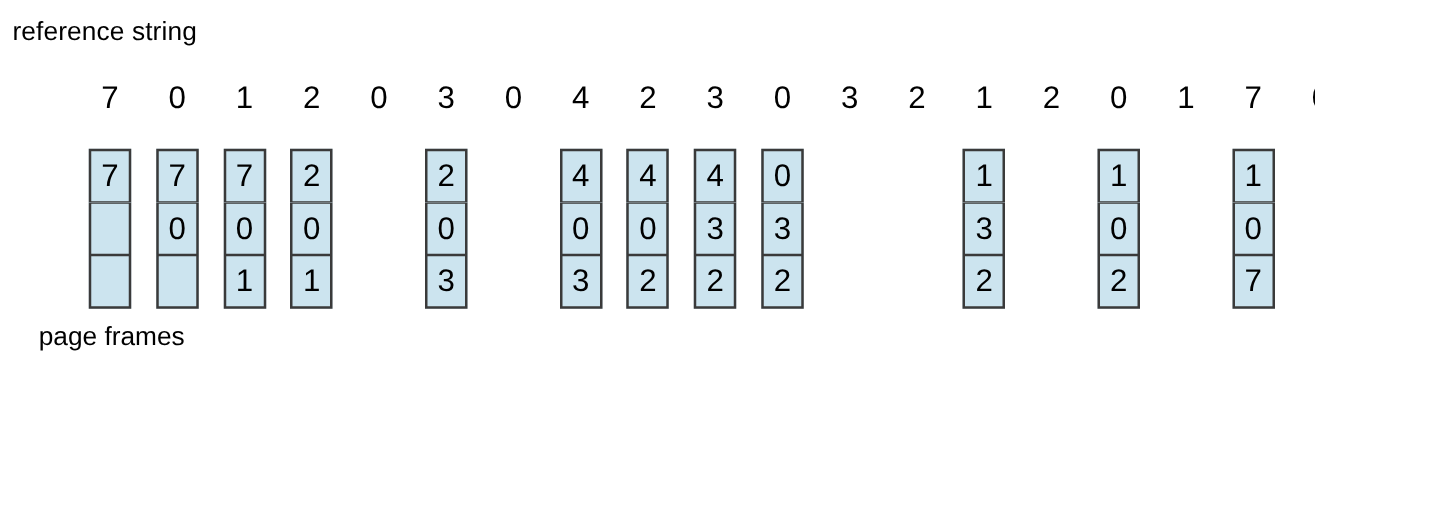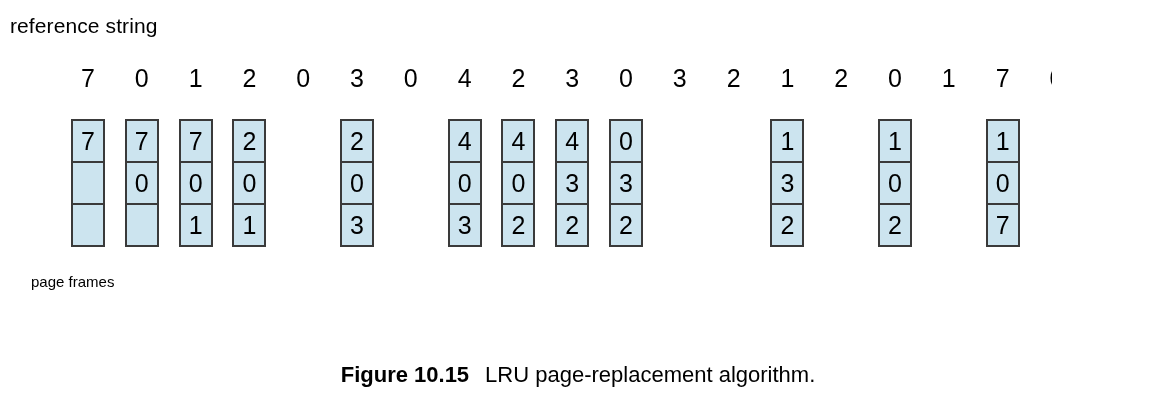--- a/index.html
+++ b/index.html
@@ -72,22 +72,22 @@
   }
   .frame-cell.first {
     border-top-width: 2px;
   }
   .frame-cell.last {
     border-bottom-width: 2px;
   }
   #page-frames-label {
     position: absolute;
     left: 31px;
-    top: 270px;
-    font-size: 15px;
+    top: 258px;
+    font-size: 21px;
     line-height: 24px;
     white-space: nowrap;
   }
   #figure-caption {
     position: absolute;
     left: 0;
     top: 360px;
     width: 1156px;
     text-align: center;
     font-size: 22px;
@@ -190,17 +190,14 @@
       </div>
       <div class="frame-column" style="left: 985.6px;">
         <div class="frame-cell first">1</div>
         <div class="frame-cell">0</div>
         <div class="frame-cell last">7</div>
       </div>
     </div>
 
   <div id="page-frames-label">page frames</div>
 
-  <div id="figure-caption">
-    <span class="caption-number">Figure 10.15</span><span class="caption-gap"></span><span class="caption-text">LRU page-replacement algorithm.</span>
-  </div>
 
 </div>
 
 </body></html>

